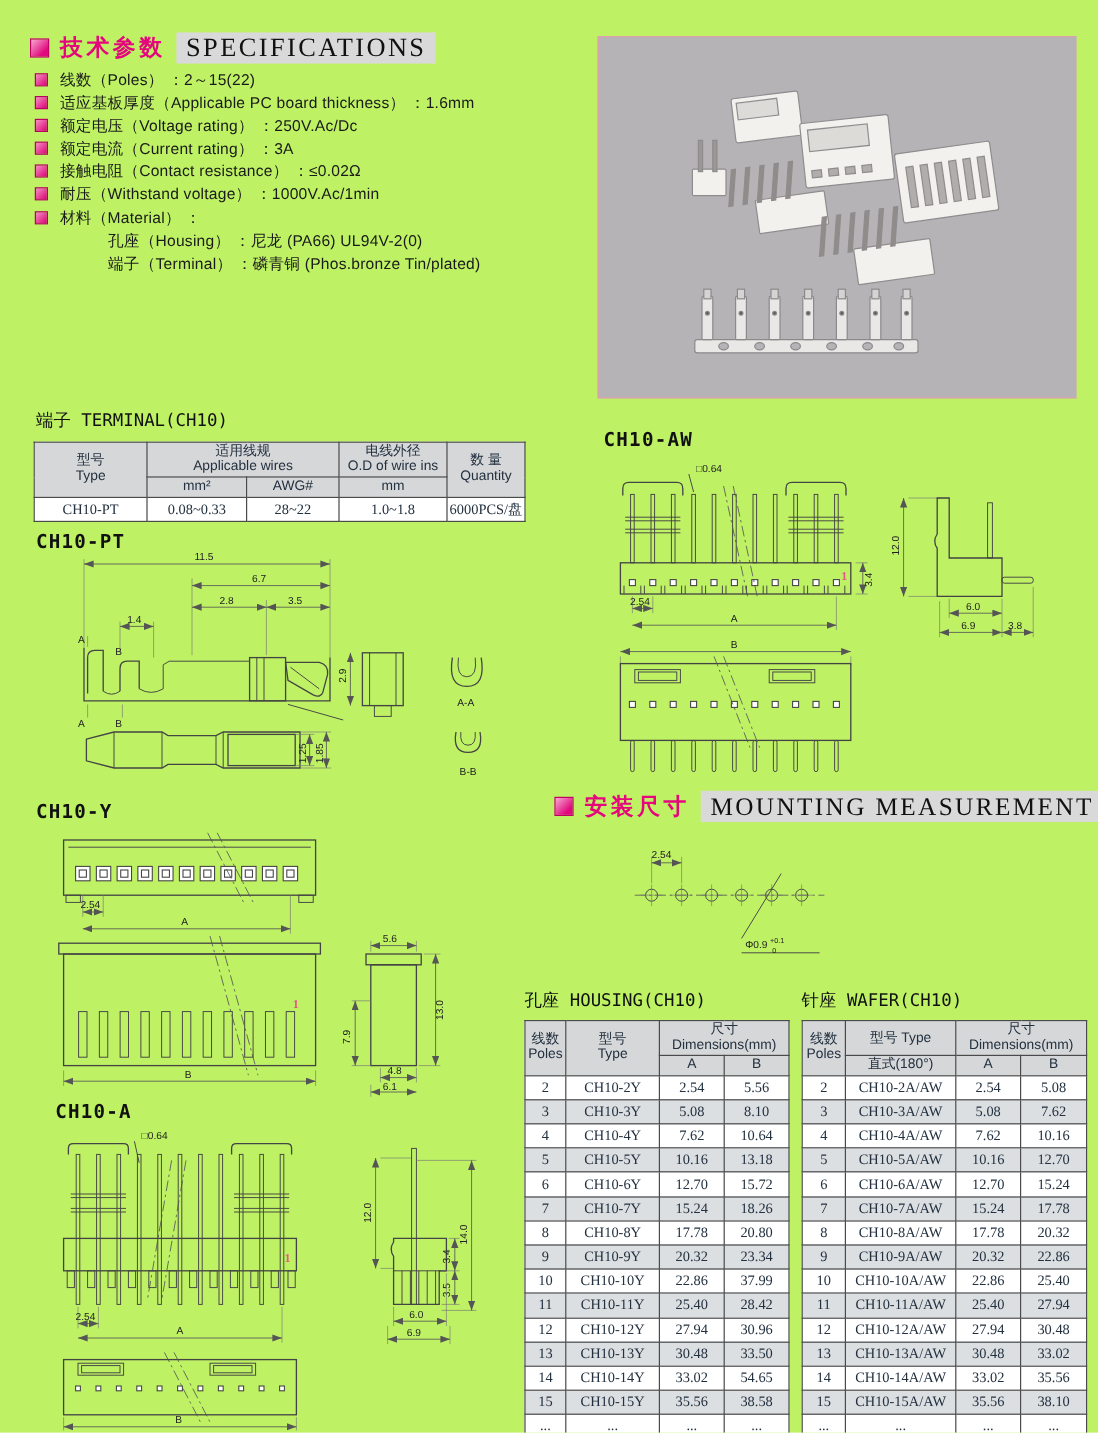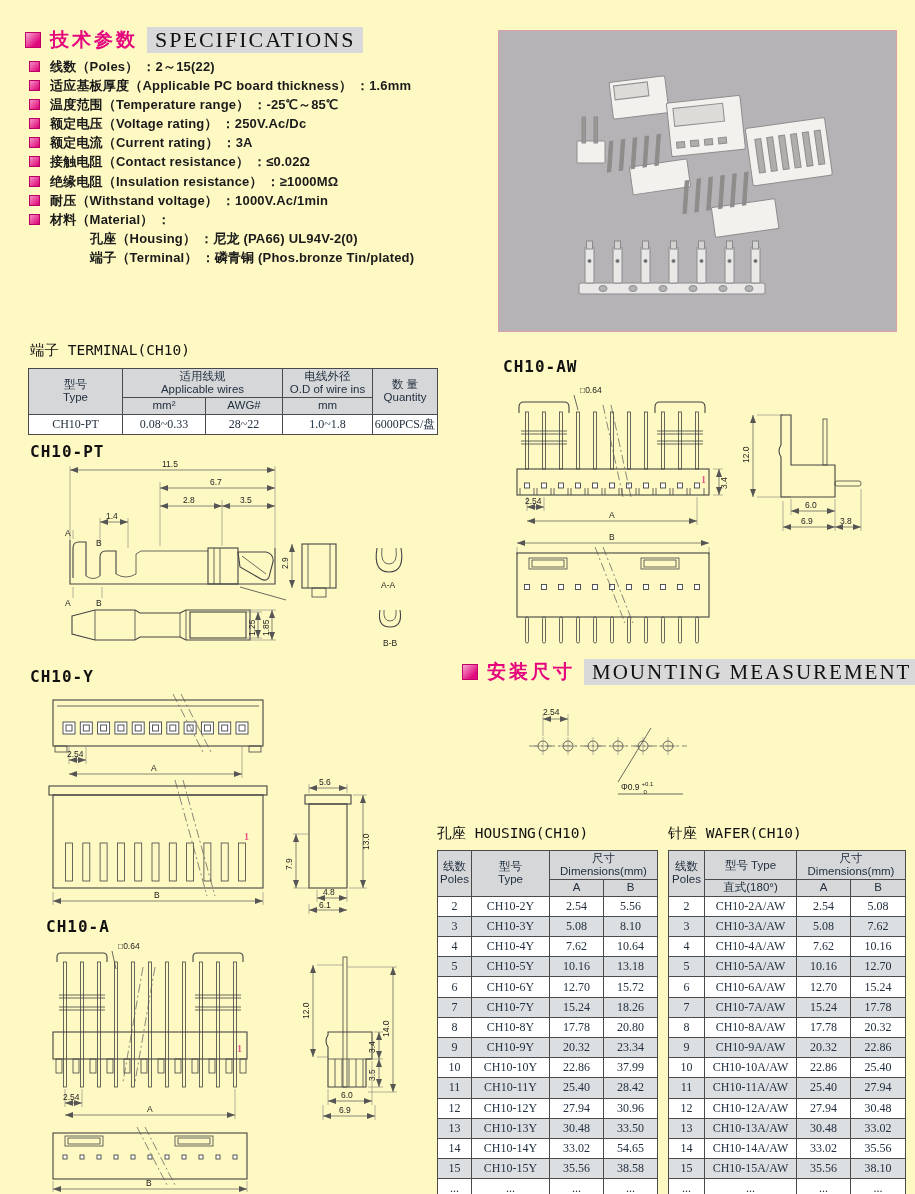--- a/index.html
+++ b/index.html
@@ -1,30 +1,30 @@
 <!DOCTYPE html>
 <html><head>
 <meta charset="utf-8">
 <style>
   html,body{margin:0;padding:0;background:#fff;}
-  .page{position:relative;width:915px;height:1194px;background:#fef9c3;overflow:hidden;
+  .page{position:relative;width:915px;height:1194px;background:#bef264;overflow:hidden;
         font-family:"Liberation Sans",sans-serif;color:#1a1a1a;}
   .abs{position:absolute;}
   
   .sec-head{display:flex;align-items:center;gap:9px;}
   .bullet-lg{width:14px;height:14px;background:linear-gradient(135deg,#f9a9d0 0%,#e00a7e 75%);
              border:1px solid #c00066;flex:0 0 auto;}
   .zh-title{color:#e5067e;font-size:19px;font-weight:bold;letter-spacing:3px;white-space:nowrap;}
   .en-title{font-family:"Liberation Serif",serif;font-size:22px;letter-spacing:2px;
             background:#d9d9d9;padding:0 8px;line-height:26px;color:#111;white-space:nowrap;}
   .en-title.sm{font-size:21px;}
   
   .spec-list{width:470px;}
   .spec-item{position:relative;padding-left:21px;line-height:19.1px;font-size:13px;
-             font-weight:700;letter-spacing:.2px;white-space:nowrap;}
+             font-weight:400;letter-spacing:.2px;white-space:nowrap;}
   .spec-item .sq{position:absolute;left:0;top:4px;width:9px;height:9px;
       background:linear-gradient(135deg,#f590c2,#dd0077);border:1px solid #b80062;}
   .spec-item.sub{padding-left:61px;}
   
   .photo{left:498px;top:30px;width:397px;height:300px;background:#b5b3b6;border:1px solid #dfa0ad;}
   
   .draw-label{font-family:"DejaVu Sans Mono",monospace;font-weight:bold;font-size:16px;
               letter-spacing:1px;color:#111;white-space:nowrap;}
   .tbl-label{font-family:"DejaVu Sans Mono",monospace;font-weight:normal;font-size:14.5px;color:#111;white-space:nowrap;}
   
@@ -71,25 +71,23 @@
 
   <div class="abs sec-head" style="left:25px;top:27px">
     <span class="bullet-lg"></span>
     <span class="zh-title">技术参数</span>
     <span class="en-title">SPECIFICATIONS</span>
   </div>
 
   <div class="abs spec-list" style="left:29px;top:57px">
     <div class="spec-item"><span class="sq"></span><span>线数（Poles） ：2～15(22)</span></div>
     <div class="spec-item"><span class="sq"></span><span>适应基板厚度（Applicable PC board thickness） ：1.6mm</span></div>
-    <div class="spec-item"><span class="sq"></span><span>温度范围（Temperature range） ：-25℃～85℃</span></div>
     <div class="spec-item"><span class="sq"></span><span>额定电压（Voltage rating） ：250V.Ac/Dc</span></div>
     <div class="spec-item"><span class="sq"></span><span>额定电流（Current rating） ：3A</span></div>
     <div class="spec-item"><span class="sq"></span><span>接触电阻（Contact resistance） ：≤0.02Ω</span></div>
-    <div class="spec-item"><span class="sq"></span><span>绝缘电阻（Insulation resistance） ：≥1000MΩ</span></div>
     <div class="spec-item"><span class="sq"></span><span>耐压（Withstand voltage） ：1000V.Ac/1min</span></div>
     <div class="spec-item"><span class="sq"></span><span>材料（Material） ：</span></div>
     <div class="spec-item sub"><span>孔座（Housing） ：尼龙 (PA66) UL94V-2(0)</span></div>
     <div class="spec-item sub"><span>端子（Terminal） ：磷青铜 (Phos.bronze Tin/plated)</span></div>
   </div>
 
   <div class="abs photo">
     <svg width="397" height="300" viewBox="0 0 397 300">
       <g stroke="#8f8c8e" stroke-width="1" fill="#f2f1ee">
         <g transform="rotate(-7 140 66)">

